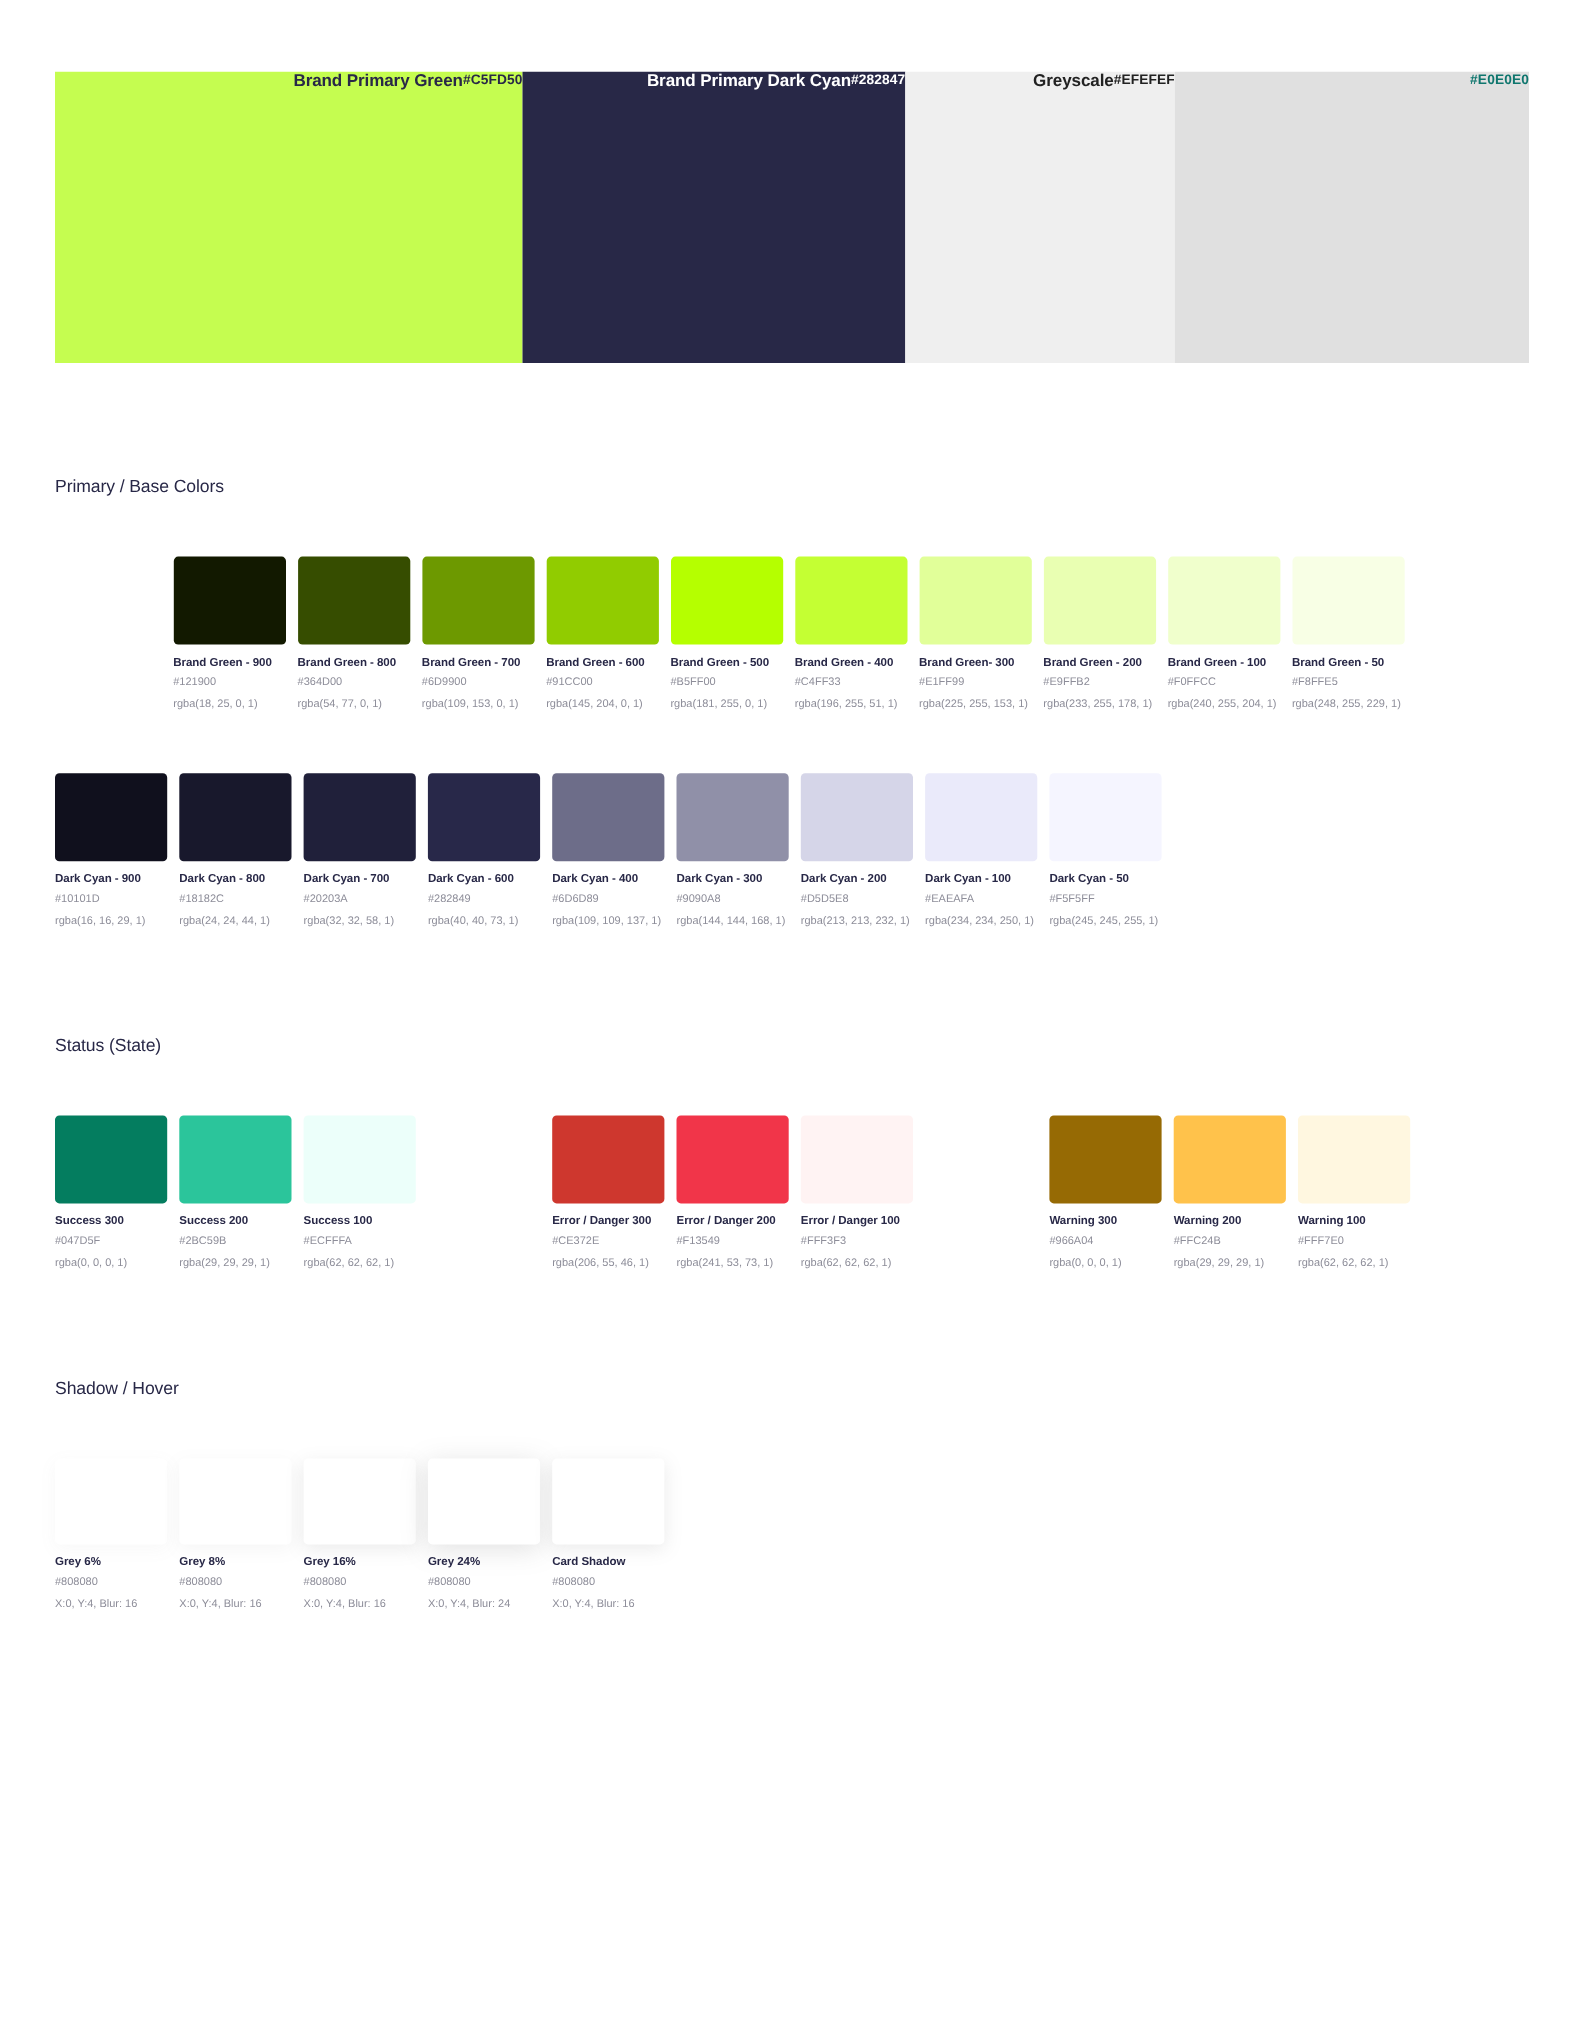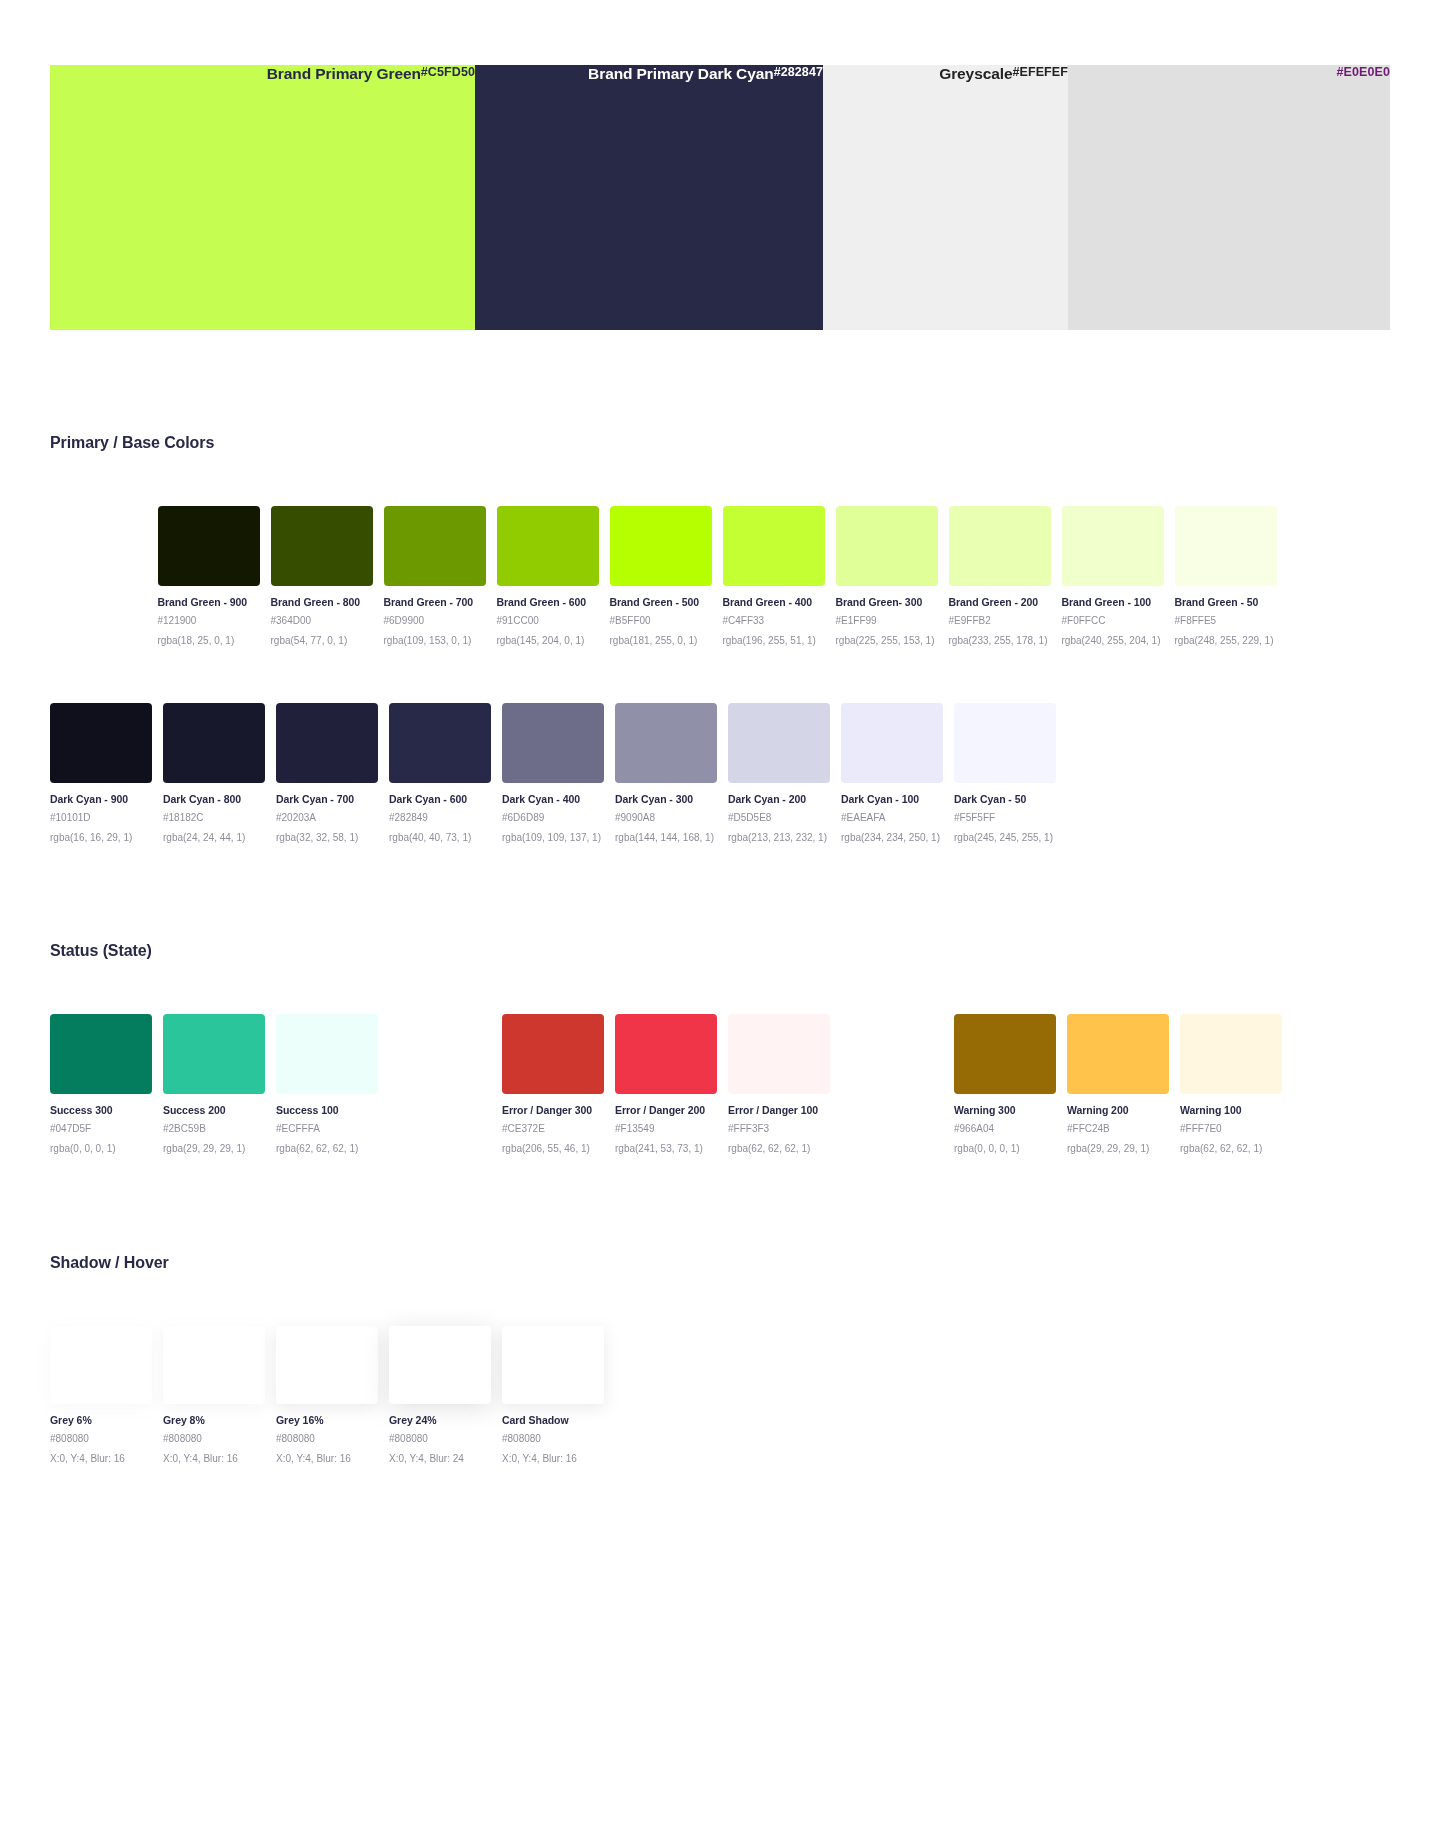--- a/index.html
+++ b/index.html
@@ -42,21 +42,21 @@
     font-weight: bold;
     letter-spacing: 0.1px;
   }
   .banner-seg.seg-grey2 .banner-name { visibility: hidden; height: 0; margin: 0; }
 
   
   .section-title {
     position: absolute;
     left: 50px;
     font-size: 16px;
-    font-weight: bold;
+    font-weight: normal;
     color: #282847;
     letter-spacing: -0.1px;
   }
   #t-primary { top: 434px; }
   #t-status  { top: 942px; }
   #t-shadow  { top: 1254px; }
 
   
   .row {
     position: absolute;
@@ -115,21 +115,21 @@
         <div class="banner-hex">#C5FD50</div>
       </div>
       <div class="banner-seg seg-cyan" style="background: rgb(40, 40, 71); color: rgb(255, 255, 255);">
         <div class="banner-name">Brand Primary Dark Cyan</div>
         <div class="banner-hex">#282847</div>
       </div>
       <div class="banner-seg seg-grey" style="background: rgb(239, 239, 239); color: rgb(34, 34, 34);">
         <div class="banner-name">Greyscale</div>
         <div class="banner-hex">#EFEFEF</div>
       </div>
-      <div class="banner-seg seg-grey2" style="background: rgb(224, 224, 224); color: #701a75;">
+      <div class="banner-seg seg-grey2" style="background: rgb(224, 224, 224); color: #0f766e;">
         <div class="banner-name"></div>
         <div class="banner-hex">#E0E0E0</div>
       </div>
     </div>
 
   <div class="section-title" id="t-primary">Primary / Base Colors</div>
 
   <div class="row" id="row-green">
       <div class="cell">
         <div class="swatch" style="background: rgb(18, 25, 0);"></div>

